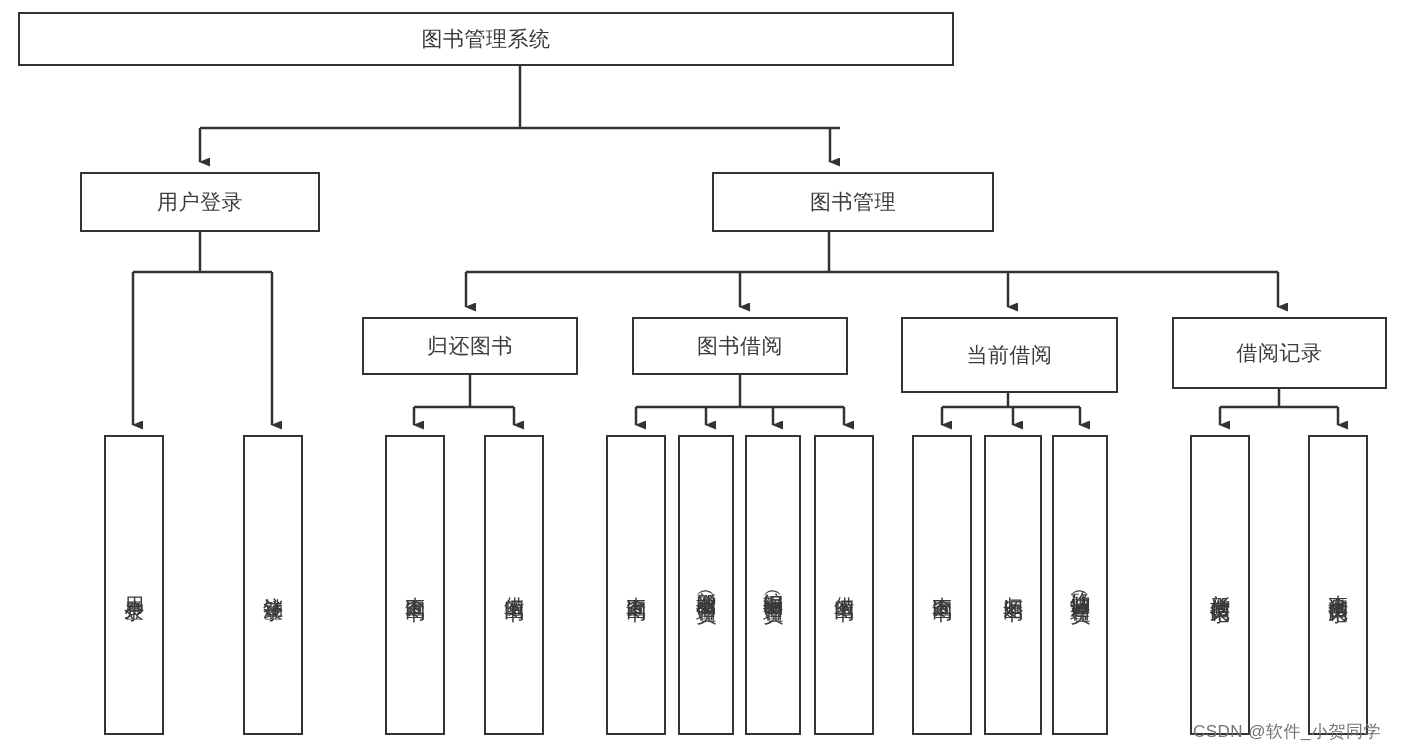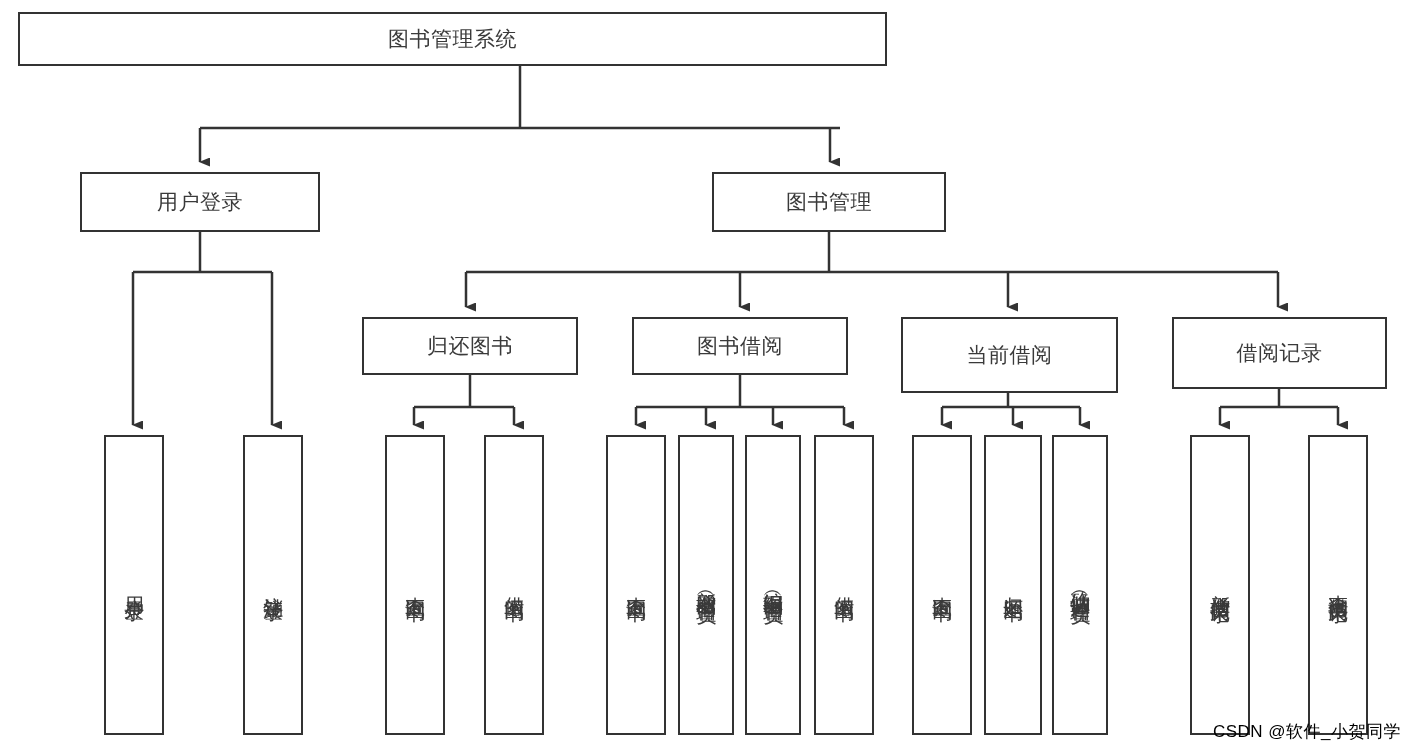--- a/index.html
+++ b/index.html
@@ -51,24 +51,24 @@
     writing-mode: vertical-rl;
     text-orientation: upright;
     font-size: 20px;
     line-height: 1.18;
     letter-spacing: 2px;
     max-height: 100%;
     white-space: nowrap;
   }
   #watermark {
     position: absolute;
-    right: 4px;
+    right: 24px;
     bottom: 4px;
     font-size: 17px;
-    color: #000000;
+    color: #737373;
     z-index: 5;
     white-space: nowrap;
     letter-spacing: 0.5px;
   }
 </style>
 </head>
 <body>
 
 <div id="diagram-root">
 
@@ -115,28 +115,28 @@
       <path d="M1013,407 L1013,425" marker-end="url(#arrowhead)"></path>
       <path d="M1080,407 L1080,425" marker-end="url(#arrowhead)"></path>
 
       <path d="M1279,375 L1279,407"></path>
       <path d="M1220,407 L1338,407"></path>
       <path d="M1220,407 L1220,425" marker-end="url(#arrowhead)"></path>
       <path d="M1338,407 L1338,425" marker-end="url(#arrowhead)"></path>
     </g>
   </svg>
 
-  <div class="node" id="node-root" style="left: 18px; top: 12px; width: 869px; height: 54px;">
+  <div class="node" id="node-root" style="left: 18px; top: 12px; width: 936px; height: 54px;">
     <span class="label">图书管理系统</span>
   </div>
 
   <div class="node" id="node-l1-0" style="left: 80px; top: 172px; width: 240px; height: 60px;">
     <span class="label">用户登录</span>
   </div>
-  <div class="node" id="node-l1-1" style="left: 712px; top: 172px; width: 234px; height: 60px; text-align: right;">
+  <div class="node" id="node-l1-1" style="left: 712px; top: 172px; width: 282px; height: 60px; text-align: right;">
     <span class="label">图书管理</span>
   </div>
 
   <div class="node" id="node-l2-0" style="left: 362px; top: 317px; width: 216px; height: 58px;">
     <span class="label">归还图书</span>
   </div>
   <div class="node" id="node-l2-1" style="left: 632px; top: 317px; width: 216px; height: 58px;">
     <span class="label">图书借阅</span>
   </div>
   <div class="node" id="node-l2-2" style="left: 901px; top: 317px; width: 217px; height: 76px;">

